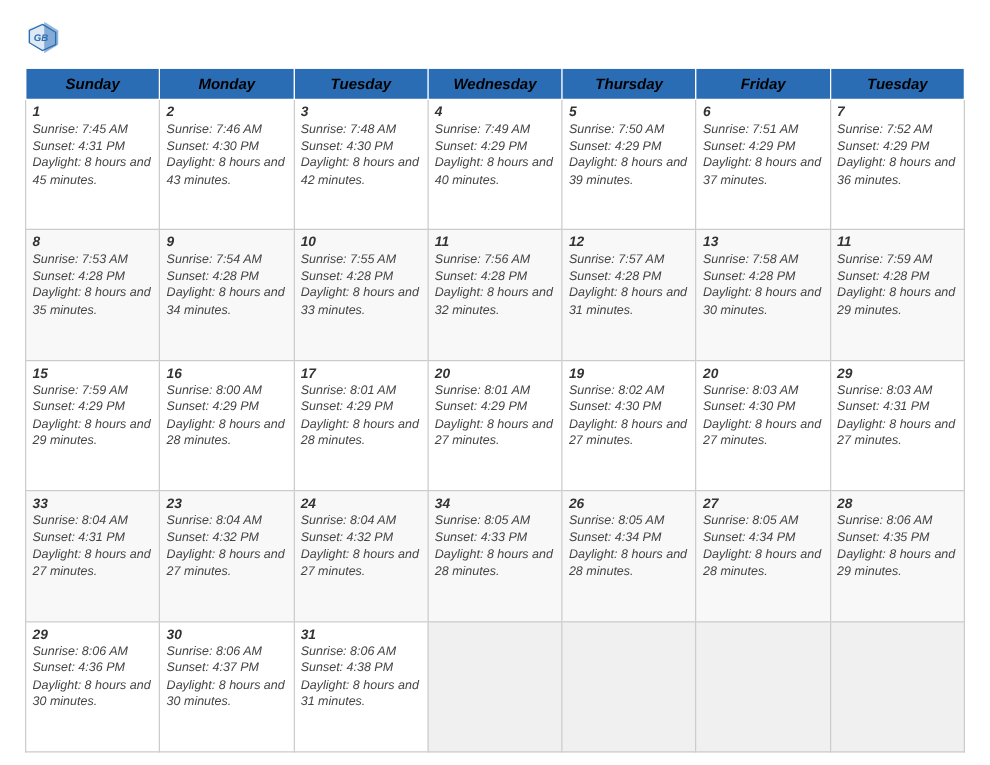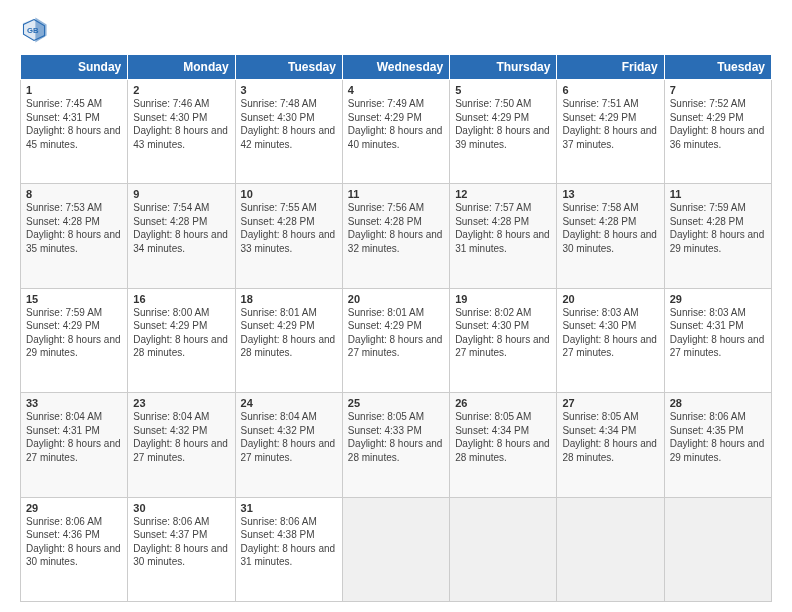--- a/index.html
+++ b/index.html
@@ -9,20 +9,21 @@
       width: 792px;
       height: 612px;
       overflow: hidden;
     }
     .container {
       width: 792px;
       height: 612px;
       padding: 16px 20px 10px 20px;
       display: flex;
       flex-direction: column;
+      font-style: italic;
     }
     .header {
       display: flex;
       justify-content: space-between;
       align-items: flex-start;
       margin-bottom: 10px;
     }
     .logo {
       display: flex;
       align-items: center;
@@ -60,24 +61,24 @@
       font-size: 14px;
       color: #555;
     }
     .calendar {
       width: 100%;
       border-collapse: collapse;
       flex: 1;
     }
     .calendar th {
       background-color: #2a6db5;
-      color: #ffffff;
+      color: #000000;
       font-size: 12px;
       font-weight: bold;
-      text-align: right;
+      text-align: center;
       padding: 5px 6px;
       border: 1px solid #fff;
     }
     .calendar td {
       vertical-align: top;
       border: 1px solid #ccc;
       padding: 4px 5px;
       font-size: 9px;
       color: #333;
       width: 14.28%;
@@ -234,21 +235,21 @@
           Sunrise: 7:59 AM<br>Sunset: 4:29 PM<br>Daylight: 8 hours and 29 minutes.
         </div>
       </td>
           <td>
         <span class="day-num">16</span>
         <div class="day-detail">
           Sunrise: 8:00 AM<br>Sunset: 4:29 PM<br>Daylight: 8 hours and 28 minutes.
         </div>
       </td>
           <td>
-        <span class="day-num">18</span>
+        <span class="day-num">17</span>
         <div class="day-detail">
           Sunrise: 8:01 AM<br>Sunset: 4:29 PM<br>Daylight: 8 hours and 28 minutes.
         </div>
       </td>
           <td>
         <span class="day-num">20</span>
         <div class="day-detail">
           Sunrise: 8:01 AM<br>Sunset: 4:29 PM<br>Daylight: 8 hours and 27 minutes.
         </div>
       </td>
@@ -284,21 +285,21 @@
           Sunrise: 8:04 AM<br>Sunset: 4:32 PM<br>Daylight: 8 hours and 27 minutes.
         </div>
       </td>
           <td>
         <span class="day-num">24</span>
         <div class="day-detail">
           Sunrise: 8:04 AM<br>Sunset: 4:32 PM<br>Daylight: 8 hours and 27 minutes.
         </div>
       </td>
           <td>
-        <span class="day-num">25</span>
+        <span class="day-num">34</span>
         <div class="day-detail">
           Sunrise: 8:05 AM<br>Sunset: 4:33 PM<br>Daylight: 8 hours and 28 minutes.
         </div>
       </td>
           <td>
         <span class="day-num">26</span>
         <div class="day-detail">
           Sunrise: 8:05 AM<br>Sunset: 4:34 PM<br>Daylight: 8 hours and 28 minutes.
         </div>
       </td>

